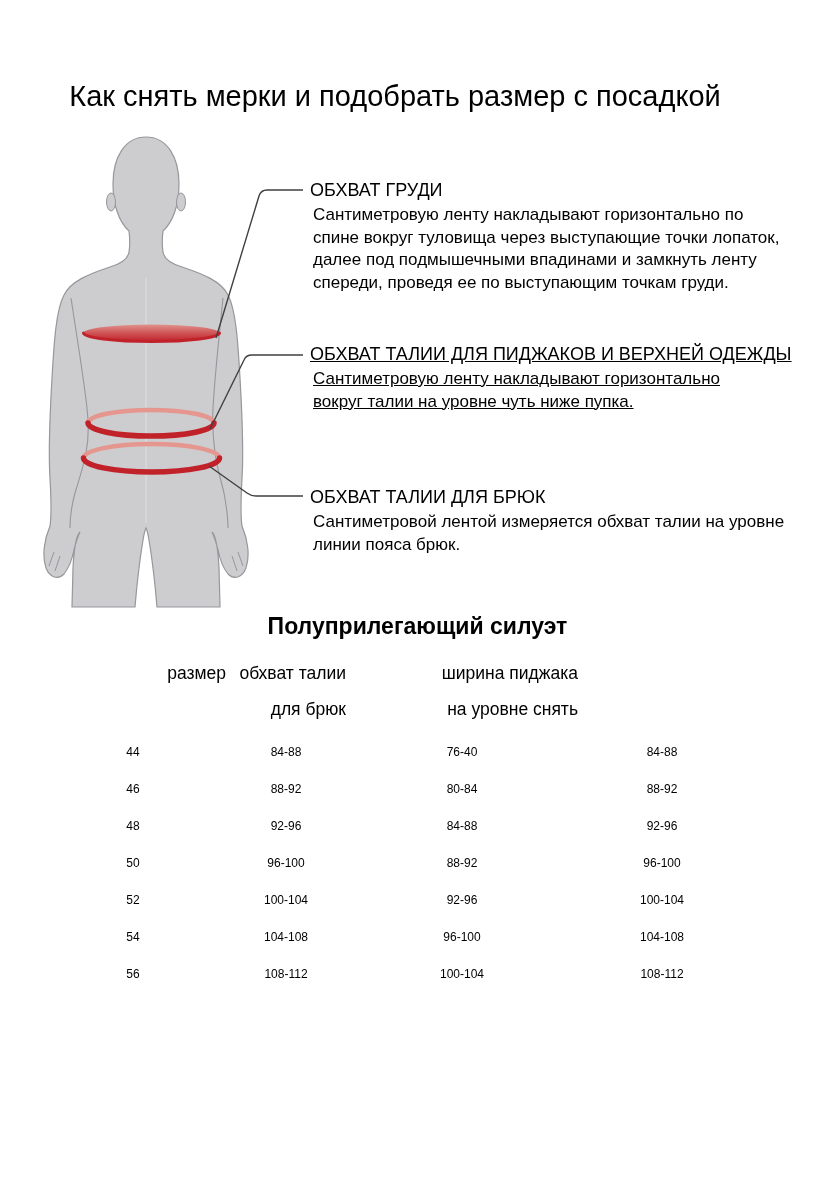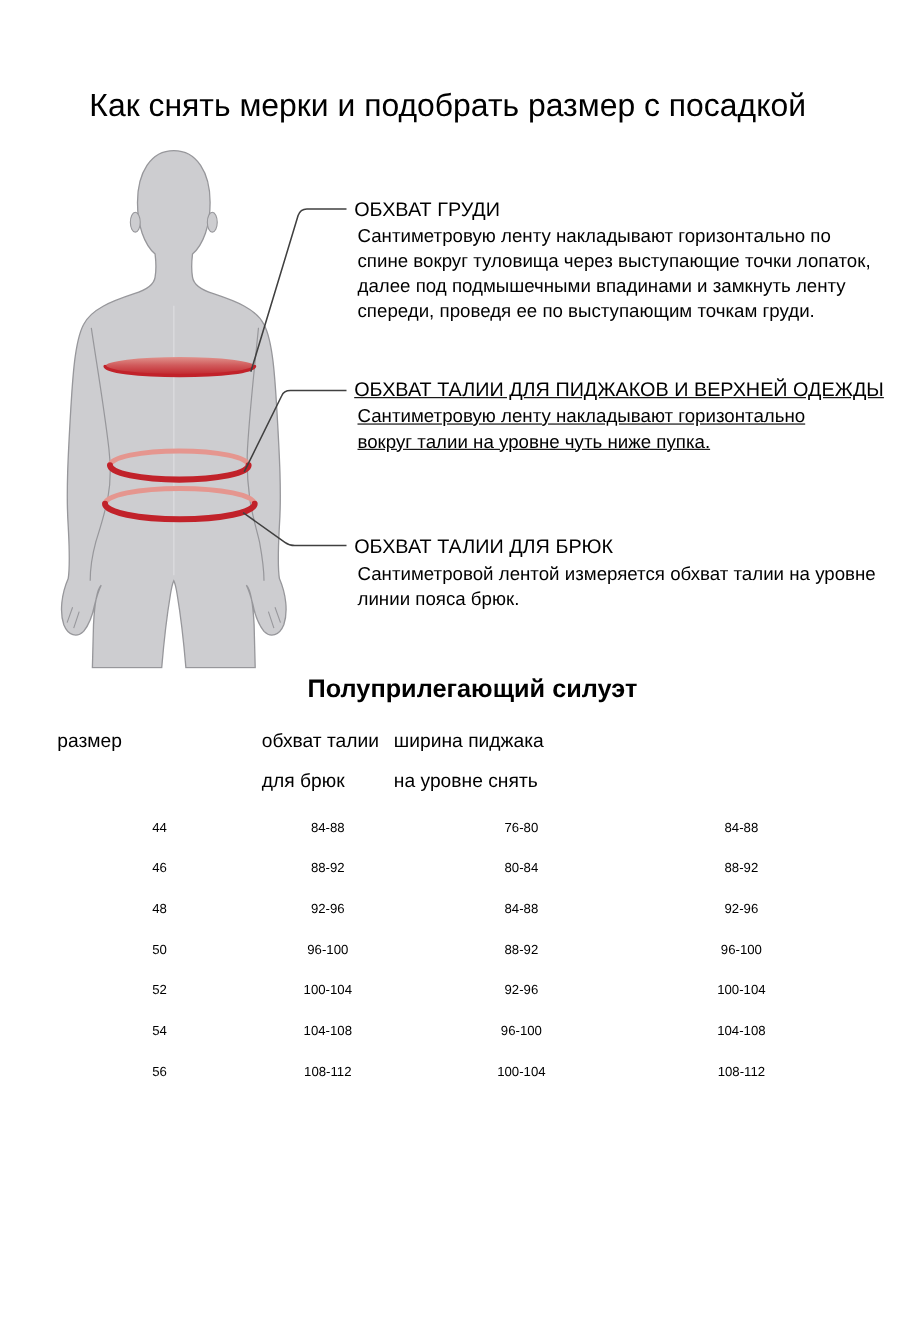--- a/index.html
+++ b/index.html
@@ -1,37 +1,37 @@
 <!DOCTYPE html>
 <html><head>
 <meta charset="utf-8">
 <style>
   html,body { margin:0; padding:0; background:#ffffff; }
   body { width:825px; height:1200px; position:relative; overflow:hidden;
          font-family:"Liberation Sans", sans-serif; color:#000; }
-  .canvas { position:absolute; left:12px; top:0; width:743px; height:1200px; background:#fff; }
+  .canvas { position:absolute; left:0; top:0; width:743px; height:1200px; background:#fff; }
 
   .title { position:absolute; left:45px; top:80px; width:700px; margin:0;
            font-size:29px; font-weight:normal; text-align:center; letter-spacing:0; }
 
   .figure { position:absolute; left:25px; top:128px; width:280px; height:480px; }
 
   .sec { position:absolute; left:310px; }
   .sec-h { font-size:18px; line-height:22px; white-space:nowrap; }
   .sec-p { font-size:17px; line-height:22.5px; white-space:pre-line; margin-top:3px; padding-left:3px; }
   .sec1 { top:179px; width:480px; }
   .sec2 { top:343px; width:510px;text-decoration:underline; }
   .sec3 { top:486px; width:500px; }
 
   .tbl-title { position:absolute; left:5px; top:613px; width:825px; text-align:center;
                font-size:23px; font-weight:bold; }
 
   .tbl-head, .tbl-body { position:absolute; left:40px; width:706px; }
   .tbl-head { top:655px; display:grid; grid-template-columns:186px 120px 232px 168px;
-              font-size:17.5px; line-height:36px; text-align:left; }
+              font-size:17.5px; line-height:36px; text-align:right; }
   .tbl-head .cell { white-space:pre-line; }
   .tbl-body { top:734px; }
   .trow { display:grid; grid-template-columns:186px 120px 232px 168px;
           height:37px; line-height:37px; font-size:12px; text-align:center; }
 </style>
 </head>
 <body>
 
 <div class="canvas">
 
@@ -135,21 +135,21 @@
 для брюк</div>
     <div class="cell">ширина пиджака
 на уровне снять</div>
   </div>
 
   <div class="tbl-body">
 
       <div class="trow">
         <div class="cell">44</div>
         <div class="cell">84-88</div>
-        <div class="cell">76-80</div>
+        <div class="cell">76-40</div>
         <div class="cell">84-88</div>
       </div>
 
       <div class="trow">
         <div class="cell">46</div>
         <div class="cell">88-92</div>
         <div class="cell">80-84</div>
         <div class="cell">88-92</div>
       </div>
 

